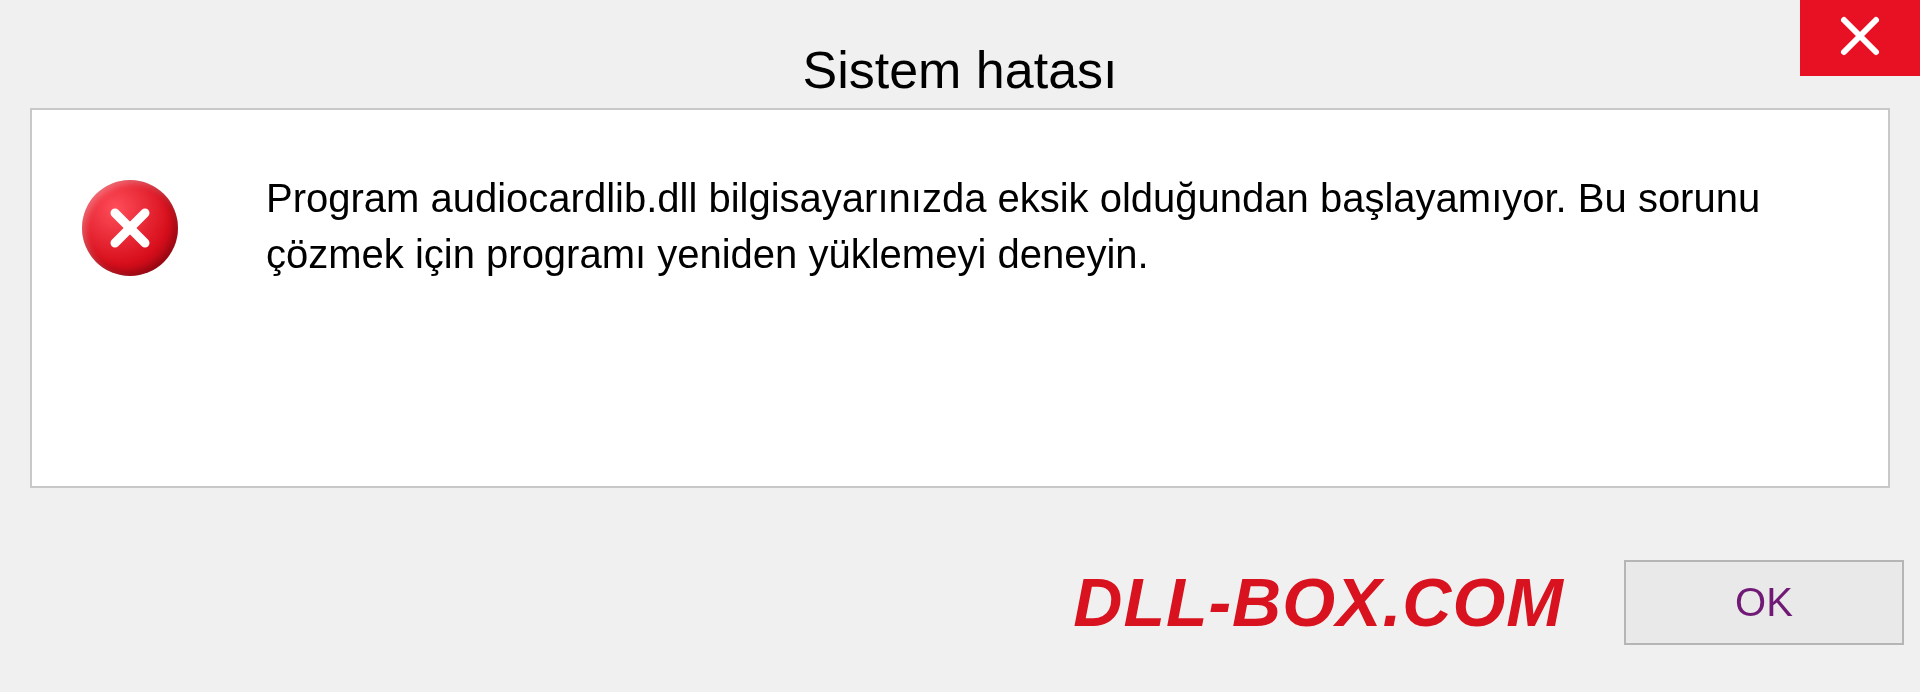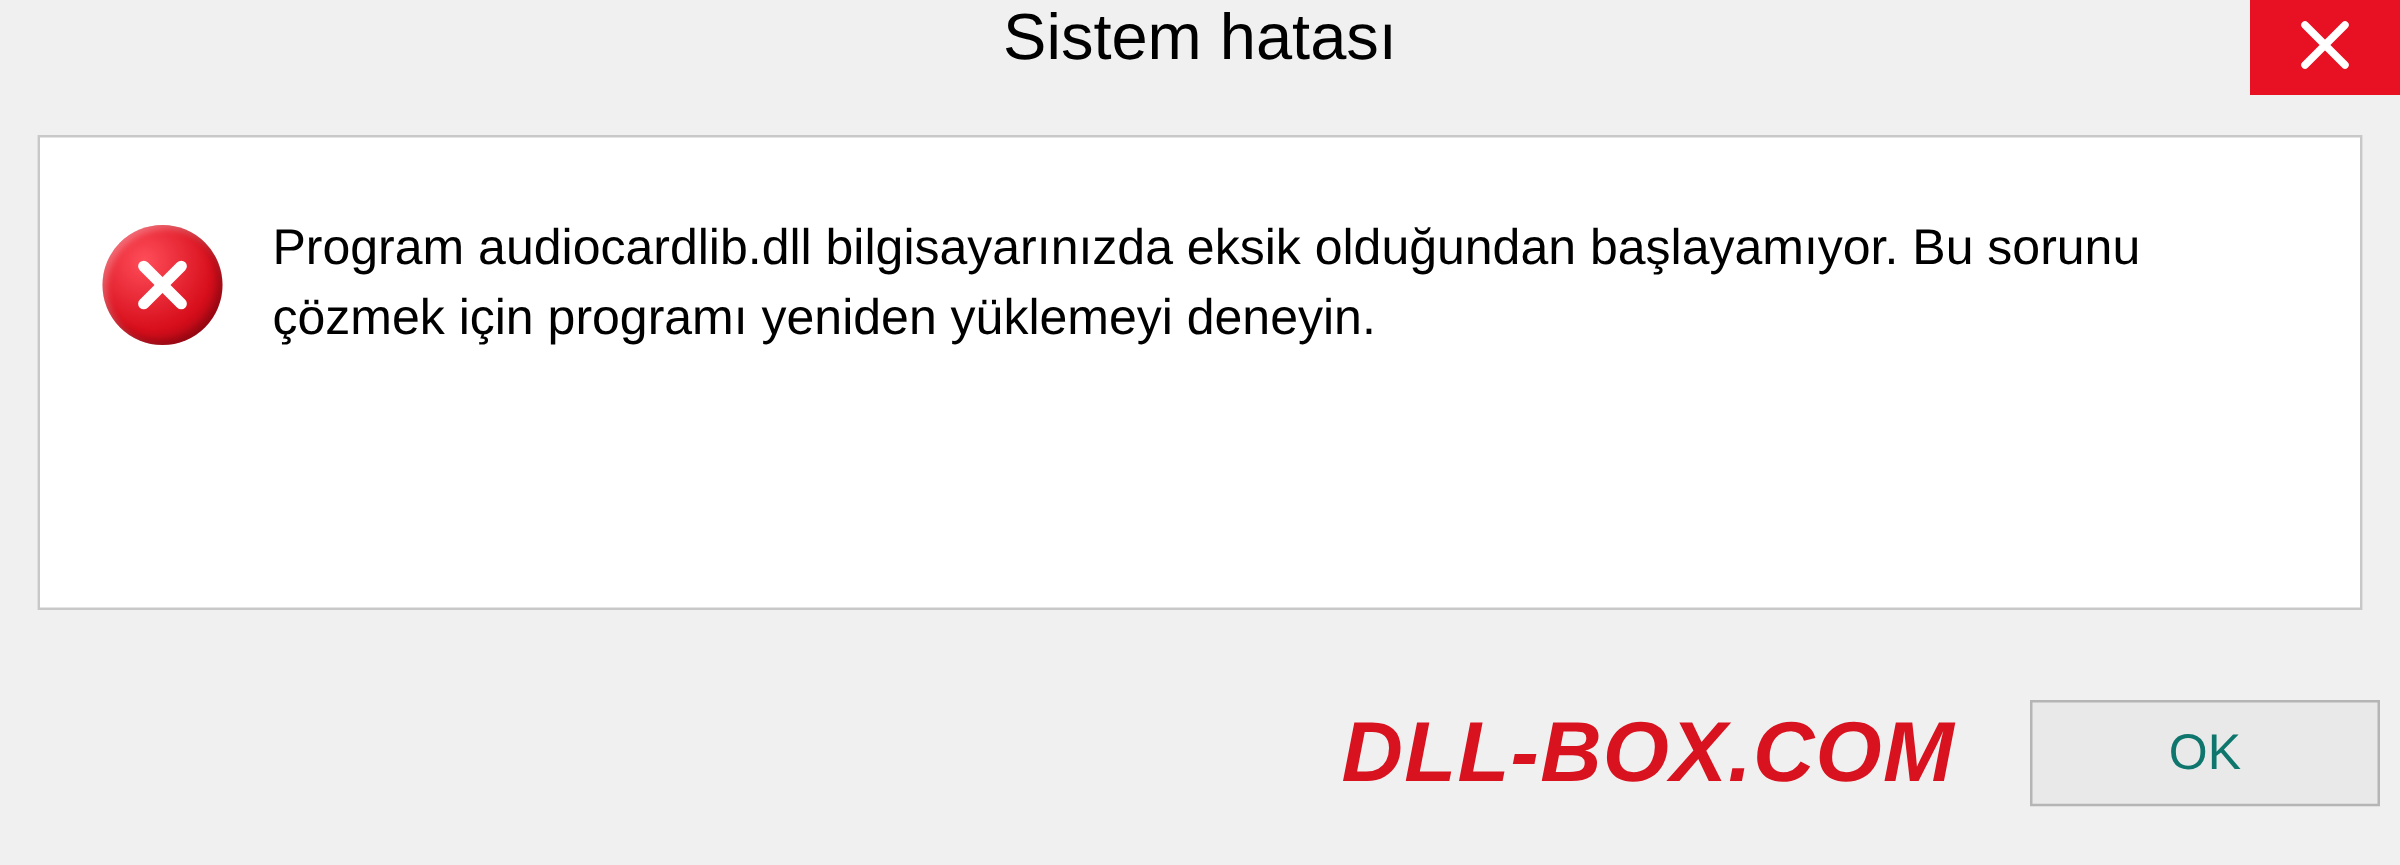--- a/index.html
+++ b/index.html
@@ -10,21 +10,21 @@
     body {
       width: 1920px;
       height: 692px;
       background: #f0f0f0;
       font-family: 'Segoe UI', Tahoma, Arial, sans-serif;
       position: relative;
     }
     .title-bar {
       height: 100px;
       display: flex;
-      align-items: flex-start;
+      align-items: flex-end;
       justify-content: center;
       position: relative;
       background: #f0f0f0;
     }
     .title-text {
       font-size: 52px;
       color: #000;
       font-weight: 400;
     }
     .close-btn {
@@ -71,20 +71,21 @@
     }
     .error-icon-circle svg {
       width: 54px;
       height: 54px;
     }
     .message-text {
       font-size: 40px;
       color: #000;
       line-height: 1.4;
       font-weight: 400;
+      margin-left: 48px;
     }
     .footer {
       position: absolute;
       bottom: 0;
       left: 0;
       right: 0;
       height: 180px;
       display: flex;
       align-items: center;
       justify-content: flex-end;
@@ -98,21 +99,21 @@
       color: #d8121e;
       letter-spacing: 1px;
       font-family: Arial, sans-serif;
     }
     .ok-button {
       width: 280px;
       height: 85px;
       background: #e9e9e9;
       border: 2px solid #b5b5b5;
       font-size: 40px;
-      color: #0f766e;
+      color: #701a75;
       display: flex;
       align-items: center;
       justify-content: center;
       cursor: pointer;
       font-family: inherit;
     }
   </style>
 </head>
 <body>
 

